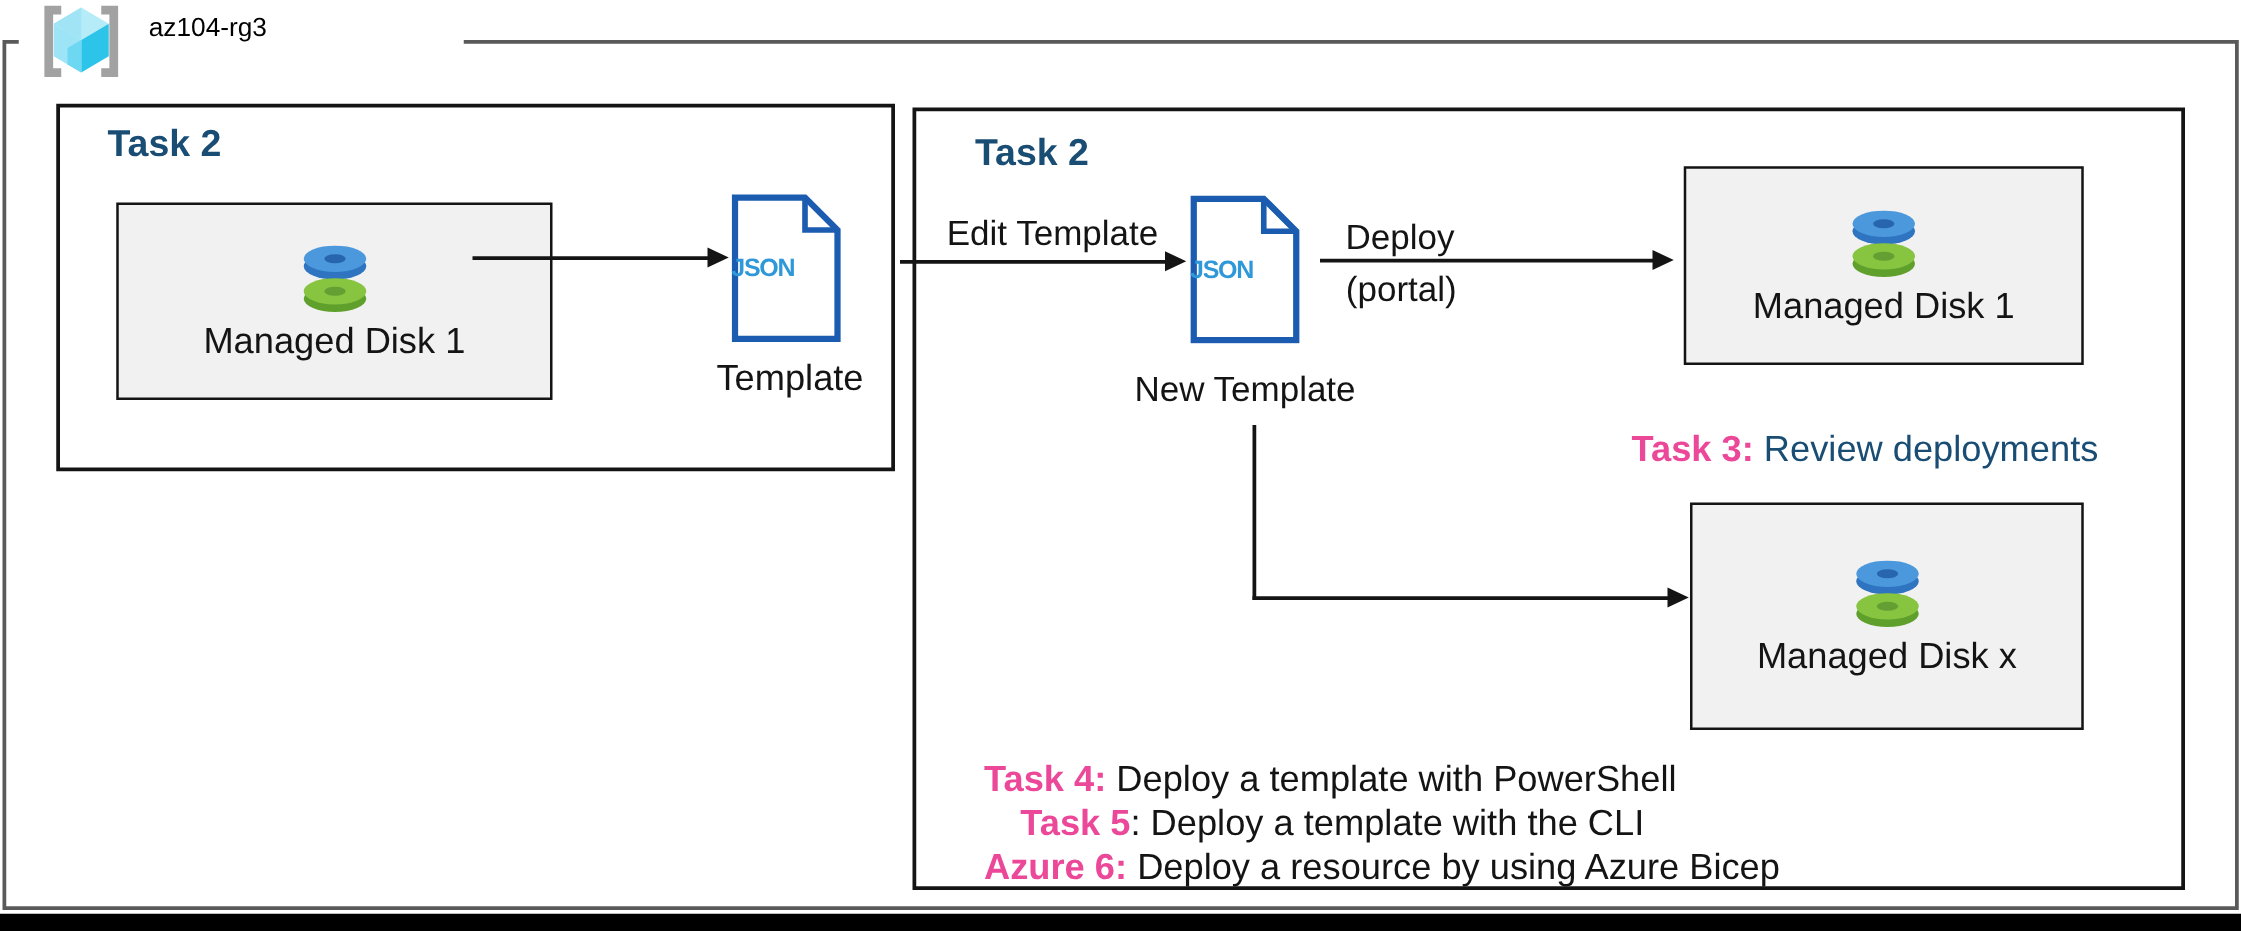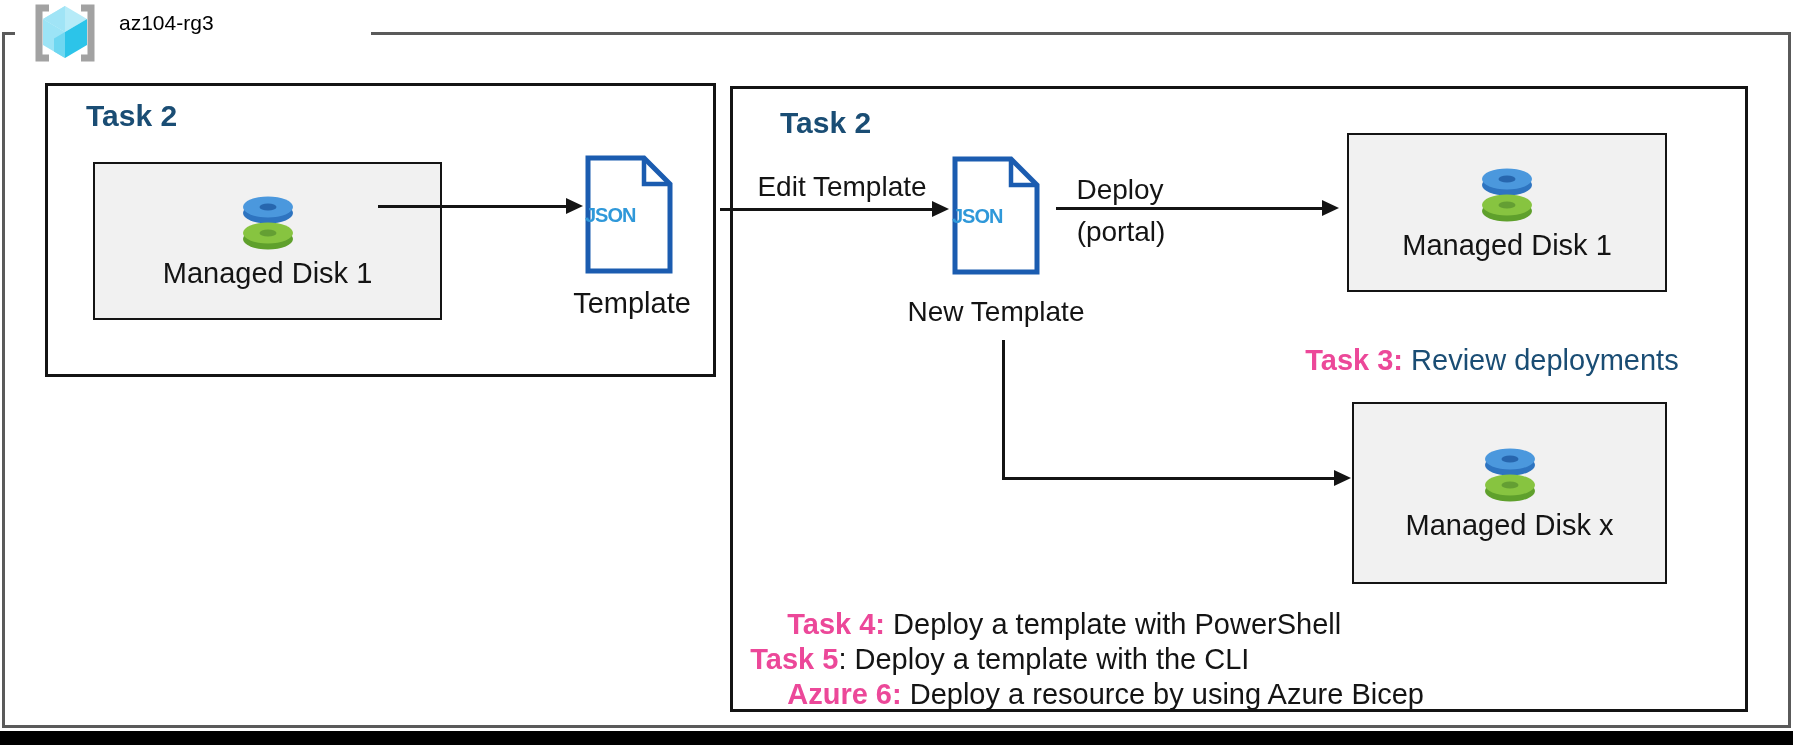--- a/index.html
+++ b/index.html
@@ -132,21 +132,21 @@
       <ellipse cx="27" cy="46" rx="25" ry="10.5" fill="#5fa02c"></ellipse>
       <ellipse cx="27" cy="40" rx="25" ry="10.5" fill="#87c440"></ellipse>
       <ellipse cx="27" cy="40" rx="8.5" ry="3.6" fill="#649f33"></ellipse>
     </svg>
     <span class="dlabel">Managed Disk x</span>
   </div>
 
   <div class="tline" style="left:755px; top:577px;">
     <b>Task 4:</b><span> Deploy a template with PowerShell</span>
   </div>
-  <div class="tline" style="left:718px; top:612px;">
+  <div class="tline" style="left:784px; top:612px;">
     <b>Task 5</b><span>: Deploy a template with the CLI</span>
   </div>
   <div class="tline" style="left:755px; top:647px;">
     <b>Azure 6:</b><span> Deploy a resource by using Azure Bicep</span>
   </div>
 
   <div class="blackbar" style="left:0; top:731px; width:1793px; height:14px;"></div>
 </div>
 
 </body></html>

